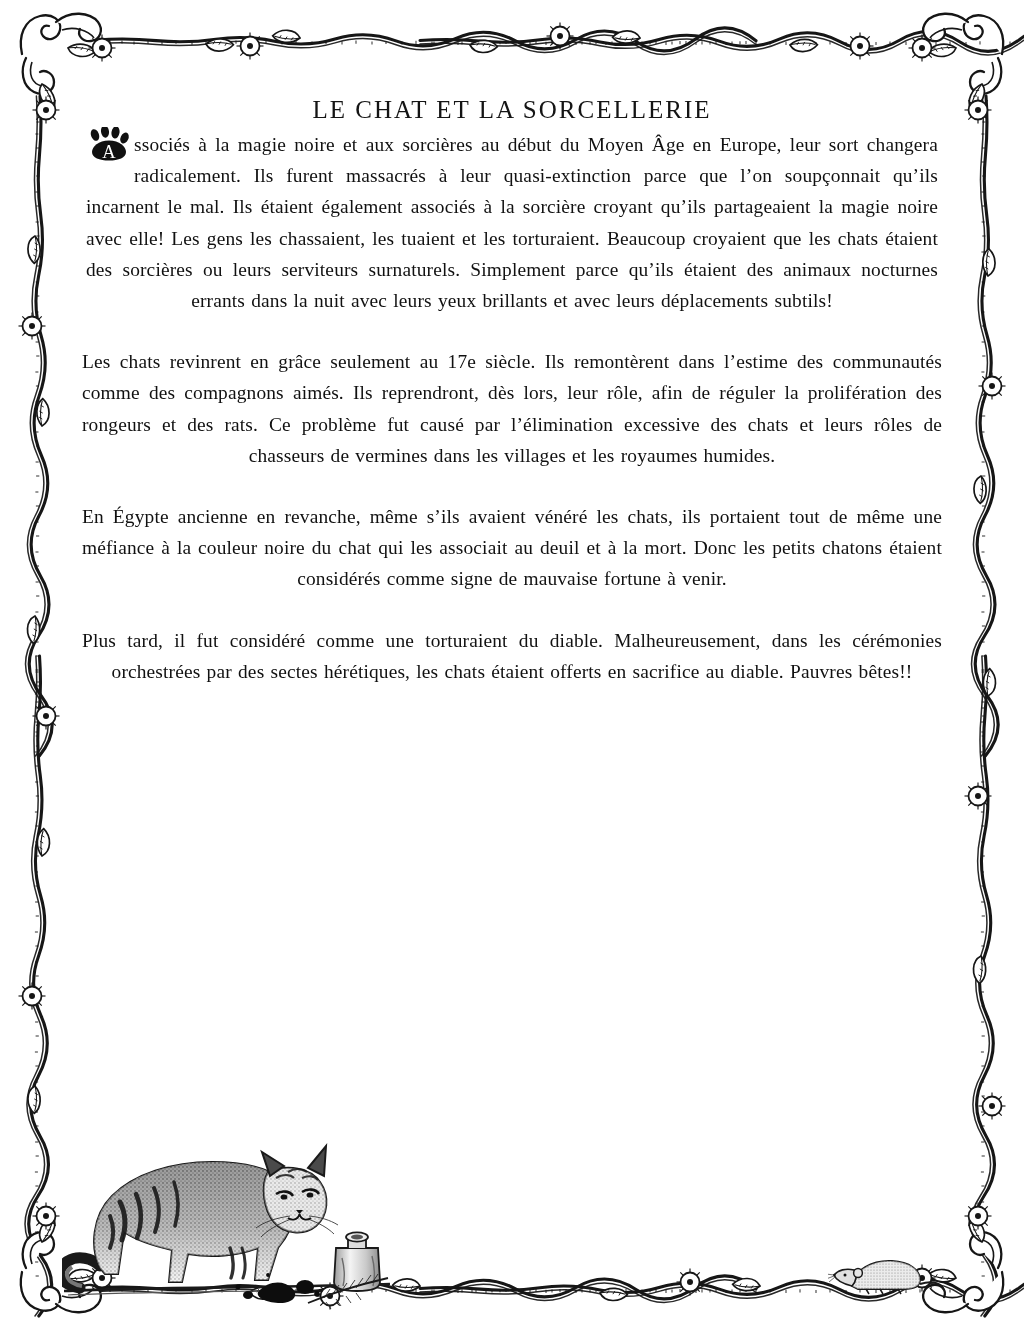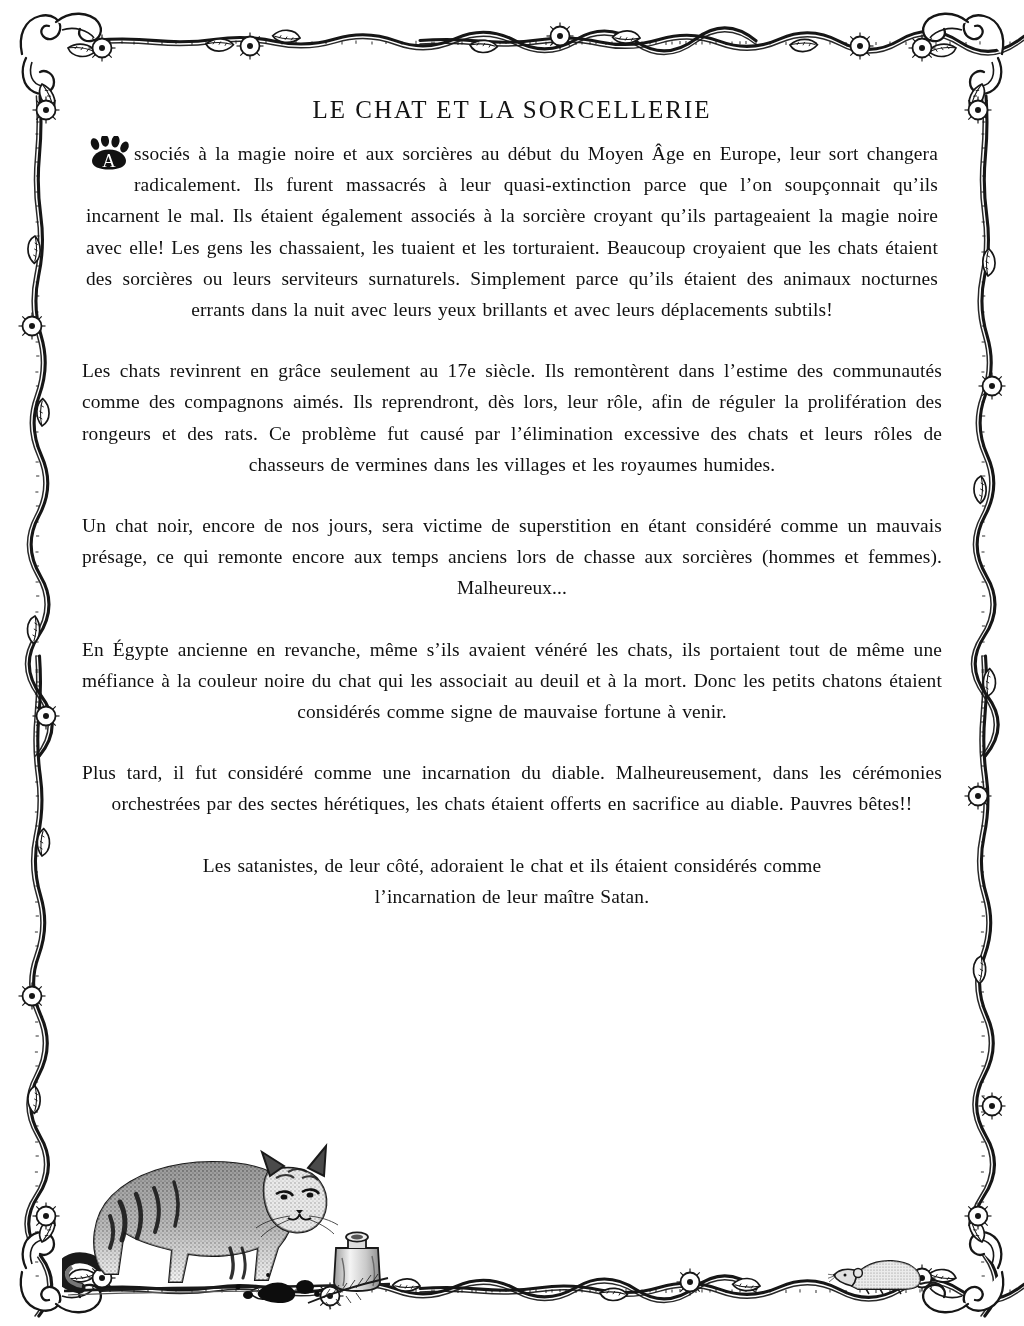--- a/index.html
+++ b/index.html
@@ -26,21 +26,21 @@
     position:absolute;
     left:60px;top:96px;
     width:904px;
   }
   #doc-title{
     text-align:center;
     font-family:"Liberation Serif", serif;
     font-size:25px;
     font-weight:400;
     letter-spacing:2.0px;
-    margin:0 0 14px 0;
+    margin:0 0 5px 0;
     font-variant:small-caps;
     text-transform:uppercase;
     color:#141414;
   }
   .para{
     margin:0 0 30px 0;
     text-align:center;
     font-size:19.4px;
     line-height:31.2px;
     letter-spacing:.15px;
@@ -246,36 +246,30 @@
           <text x="23" y="31.2" text-anchor="middle" font-family="'Liberation Serif', serif" font-size="18.5" fill="#ffffff">A</text>
         </svg>
       </span>
       <span>ssociés à la magie noire et aux sorcières au début du Moyen Âge en Europe, leur sort changera radicalement. Ils furent massacrés à leur quasi-extinction parce que l’on soupçonnait qu’ils incarnent le mal. Ils étaient également associés à la sorcière croyant qu’ils partageaient la magie noire avec elle! Les gens les chassaient, les tuaient et les torturaient. Beaucoup croyaient que les chats étaient des sorcières ou leurs serviteurs surnaturels. Simplement parce qu’ils étaient des animaux nocturnes errants dans la nuit avec leurs yeux brillants et avec leurs déplacements subtils!</span>
     </p>
 
     <p class="para justified">
       <span>Les chats revinrent en grâce seulement au 17e siècle. Ils remontèrent dans l’estime des communautés comme des compagnons aimés. Ils reprendront, dès lors, leur rôle, afin de réguler la prolifération des rongeurs et des rats. Ce problème fut causé par l’élimination excessive des chats et leurs rôles de chasseurs de vermines dans les villages et les royaumes humides.</span>
     </p>
 
-    <p class="para justified">
-      <span>Un chat noir, encore de nos jours, sera victime de superstition en étant considéré comme un mauvais présage, ce qui remonte encore aux temps anciens lors de chasse aux sorcières (hommes et femmes). Malheureux...</span>
-    </p>
 
     <p class="para justified">
       <span>En Égypte ancienne en revanche, même s’ils avaient vénéré les chats, ils portaient tout de même une méfiance à la couleur noire du chat qui les associait au deuil et à la mort. Donc les petits chatons étaient considérés comme signe de mauvaise fortune à venir.</span>
     </p>
 
 
     <p class="para justified">
-      <span>Plus tard, il fut considéré comme une incarnation du diable. Malheureusement, dans les cérémonies orchestrées par des sectes hérétiques, les chats étaient offerts en sacrifice au diable. Pauvres bêtes!!</span>
+      <span>Plus tard, il fut considéré comme une torturaient du diable. Malheureusement, dans les cérémonies orchestrées par des sectes hérétiques, les chats étaient offerts en sacrifice au diable. Pauvres bêtes!!</span>
     </p>
 
-    <p class="para" style="padding:0 120px;">
-      <span>Les satanistes, de leur côté, adoraient le chat et ils étaient considérés comme l’incarnation de leur maître Satan.</span>
-    </p>
   </div>
 
   <svg id="cat-illustration" viewBox="0 0 330 225" width="330" height="225" aria-hidden="true">
     <defs>
       <pattern id="fur" width="4" height="4" patternUnits="userSpaceOnUse">
         <rect width="4" height="4" fill="#fff"></rect>
         <circle cx="1" cy="1" r=".65" fill="#2a2a2a"></circle>
         <circle cx="3" cy="3" r=".5" fill="#444"></circle>
       </pattern>
       <linearGradient id="bodyShade" x1="0" y1="0" x2="0" y2="1">

